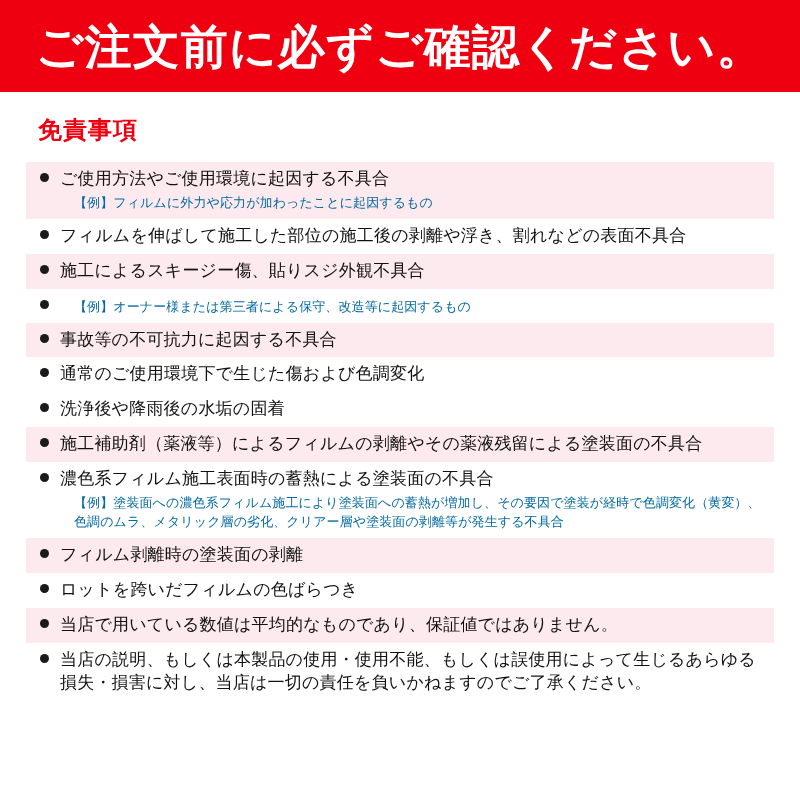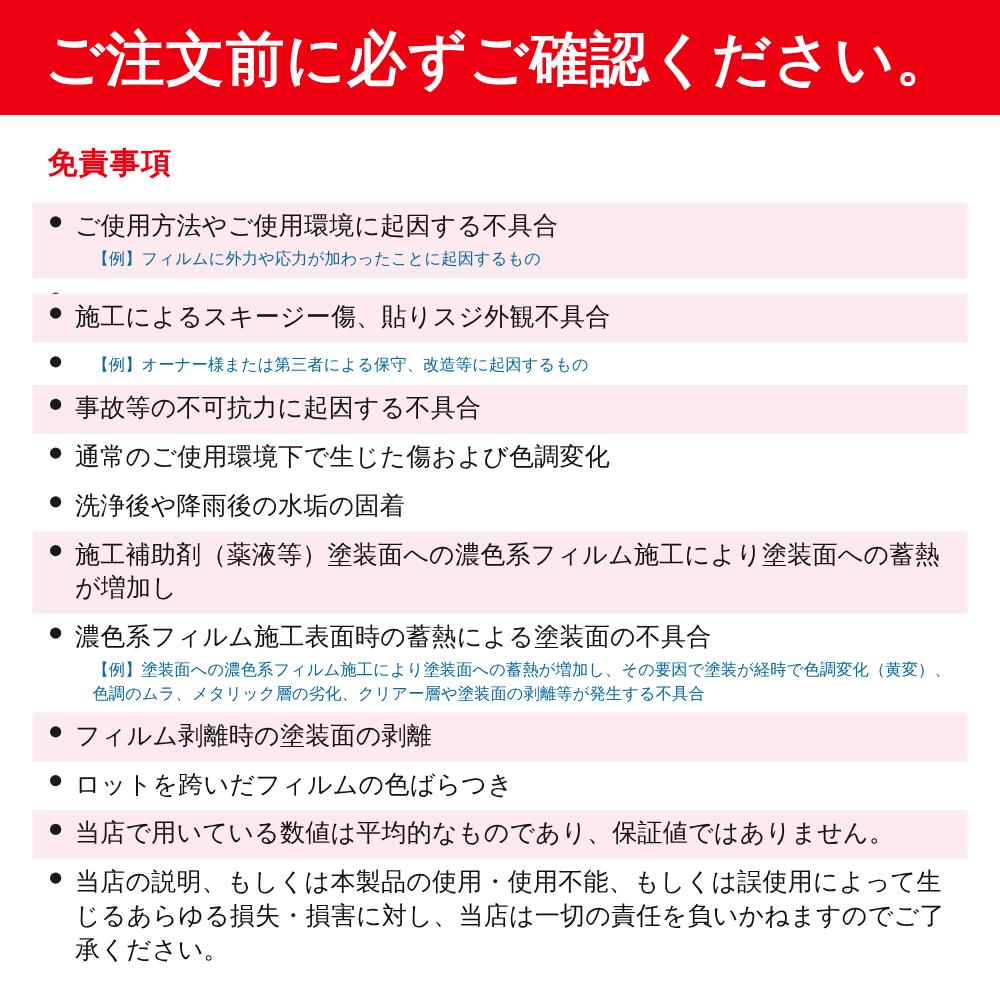--- a/index.html
+++ b/index.html
@@ -68,21 +68,21 @@
   .bullet {
     position: absolute;
     left: 14px;
     top: 11px;
     width: 9px;
     height: 9px;
     border-radius: 50%;
     background: #1a1a1a;
   }
   .item-text {
-    font-size: 20px;
+    font-size: 17px;
     color: #111111;
     line-height: 1.35;
     letter-spacing: 0.2px;
   }
   .item-sub {
     font-size: 13px;
     color: #0369a1;
     line-height: 1.45;
     margin-top: 3px;
     padding-left: 14px;
@@ -101,20 +101,21 @@
   <div class="content">
     <div class="section-title">免責事項</div>
     <div class="list" id="list">
         <div class="item shaded">
           <span class="bullet"></span>
           <div class="item-text">ご使用方法やご使用環境に起因する不具合</div>
           <div class="item-sub">【例】フィルムに外力や応力が加わったことに起因するもの</div>
         </div>
         <div class="item">
           <span class="bullet"></span>
+          <div class="item-text">フィルムを伸ばして施工した部位の施工後の剥離や浮き、割れなどの表面不具合</div>
         </div>
         <div class="item shaded">
           <span class="bullet"></span>
           <div class="item-text">施工によるスキージー傷、貼りスジ外観不具合</div>
         </div>
         <div class="item">
           <span class="bullet"></span>
           <div class="item-sub">【例】オーナー様または第三者による保守、改造等に起因するもの</div>
         </div>
         <div class="item shaded">
@@ -124,21 +125,21 @@
         <div class="item">
           <span class="bullet"></span>
           <div class="item-text">通常のご使用環境下で生じた傷および色調変化</div>
         </div>
         <div class="item">
           <span class="bullet"></span>
           <div class="item-text">洗浄後や降雨後の水垢の固着</div>
         </div>
         <div class="item shaded">
           <span class="bullet"></span>
-          <div class="item-text">施工補助剤（薬液等）塗装面への濃色系フィルム施工により塗装面への蓄熱が増加し</div>
+          <div class="item-text">施工補助剤（薬液等）によるフィルムの剥離やその薬液残留による塗装面の不具合</div>
         </div>
         <div class="item">
           <span class="bullet"></span>
           <div class="item-text">濃色系フィルム施工表面時の蓄熱による塗装面の不具合</div>
           <div class="item-sub">【例】塗装面への濃色系フィルム施工により塗装面への蓄熱が増加し、その要因で塗装が経時で色調変化（黄変）、色調のムラ、メタリック層の劣化、クリアー層や塗装面の剥離等が発生する不具合</div>
         </div>
         <div class="item shaded">
           <span class="bullet"></span>
           <div class="item-text">フィルム剥離時の塗装面の剥離</div>
         </div>

